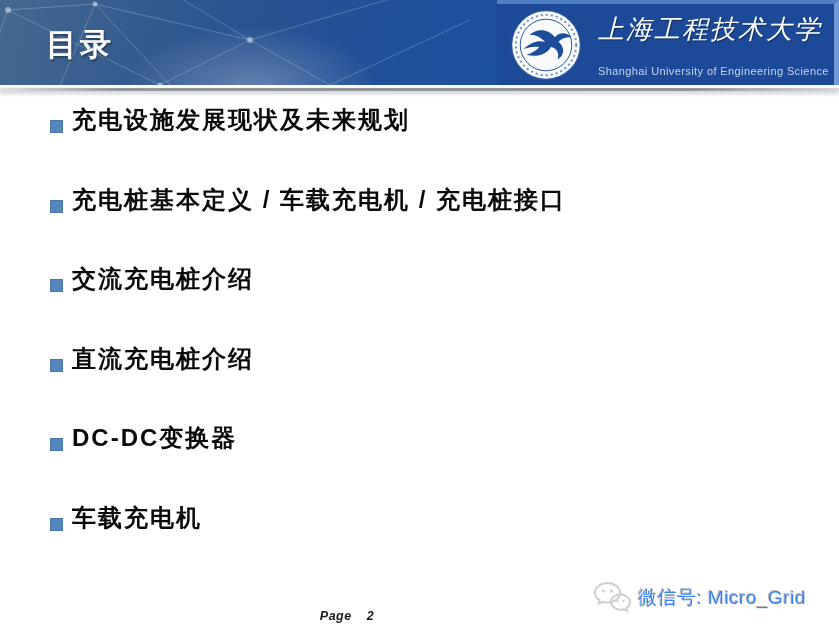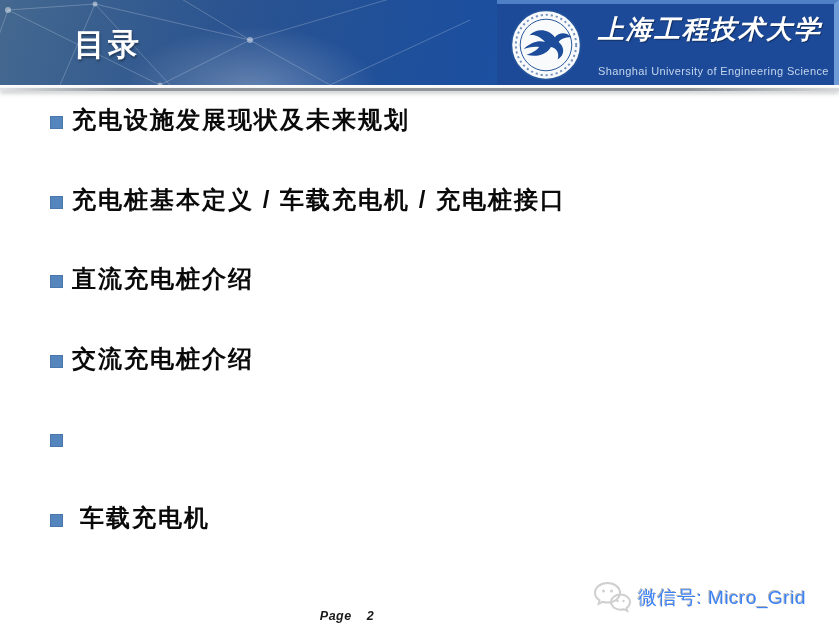--- a/index.html
+++ b/index.html
@@ -22,64 +22,63 @@
   }
   .header-pattern {
     position: absolute; top: 0; left: 0;
     width: 500px; height: 85px;
   }
   .page-title {
     position: absolute; left: 46px; top: 28px;
     font-size: 31px; font-weight: bold; color: #ffffff;
     letter-spacing: 3px; line-height: 34px;
     text-shadow: 1px 2px 2px rgba(0,0,0,0.35);
-    margin-left: 28px;
   }
 
   
   .logo-panel {
     position: absolute; top: 0; right: 0;
     width: 342px; height: 85px;
     background: #1c4a99;
     border-top: 4px solid #4f80c6;
     border-right: 5px solid #6f9bd6;
     display: flex; align-items: center;
   }
   .emblem {
     width: 72px; height: 72px;
     margin-left: 13px; flex: 0 0 auto;
   }
   .univ-text { margin-left: 16px; }
   .univ-cn {
     font-family: "DejaVu Serif", serif;
-    font-style: italic; font-weight: bold;
+    font-style: italic; font-weight: normal;
     color: #ffffff; font-size: 26px;
     letter-spacing: 2px; white-space: nowrap;
     text-shadow: 1px 1px 1px rgba(0,0,0,0.4);
   }
   .univ-en {
     font-size: 11px; color: #c3d5ec;
     margin-top: 18px; letter-spacing: 0.4px; white-space: nowrap;
   }
 
   
   .divider {
     position: absolute; top: 88px; left: 0;
     width: 839px; height: 3px;
     background: linear-gradient(to right, #e0e2e4 0%, #93979c 14%, #8f9398 82%, #d6d8da 100%);
     box-shadow: 0 2px 4px rgba(110,115,120,0.5);
   }
 
   
   .toc { position: absolute; top: 107px; left: 50px; }
   .toc-item {
-    display: flex; align-items: center;
+    display: flex; align-items: flex-end;
     height: 26px; margin-bottom: 53.5px;
   }
-  .toc-item:last-child { margin-bottom: 0; gap: 8px; }
+  .toc-item:last-child { margin-bottom: 0; }
   .bullet {
     width: 13px; height: 13px; flex: 0 0 auto;
     background: #5585bd; border: 1px solid #4a77ac;
     margin-top: 5px; margin-right: 9px;
   }
   .toc-label {
     font-size: 24px; font-weight: bold; color: #0a0a0a;
     letter-spacing: 2px; line-height: 26px; white-space: nowrap;
   }
 
@@ -156,28 +155,29 @@
     <div class="toc-item">
       <span class="bullet"></span>
       <span class="toc-label">充电设施发展现状及未来规划</span>
     </div>
     <div class="toc-item">
       <span class="bullet"></span>
       <span class="toc-label">充电桩基本定义 / 车载充电机 / 充电桩接口</span>
     </div>
     <div class="toc-item">
       <span class="bullet"></span>
+      <span class="toc-label">交流充电桩介绍</span>
+    </div>
+    <div class="toc-item">
+      <span class="bullet"></span>
       <span class="toc-label">直流充电桩介绍</span>
     </div>
     <div class="toc-item">
       <span class="bullet"></span>
-      <span class="toc-label">交流充电桩介绍</span>
-    </div>
-    <div class="toc-item">
-      <span class="bullet"></span>
+      <span class="toc-label">DC-DC变换器</span>
     </div>
     <div class="toc-item">
       <span class="bullet"></span>
       <span class="toc-label">车载充电机</span>
     </div>
   </div>
 
   <div class="page-footer">
     <span>Page</span><span class="page-number">2</span>
   </div>

